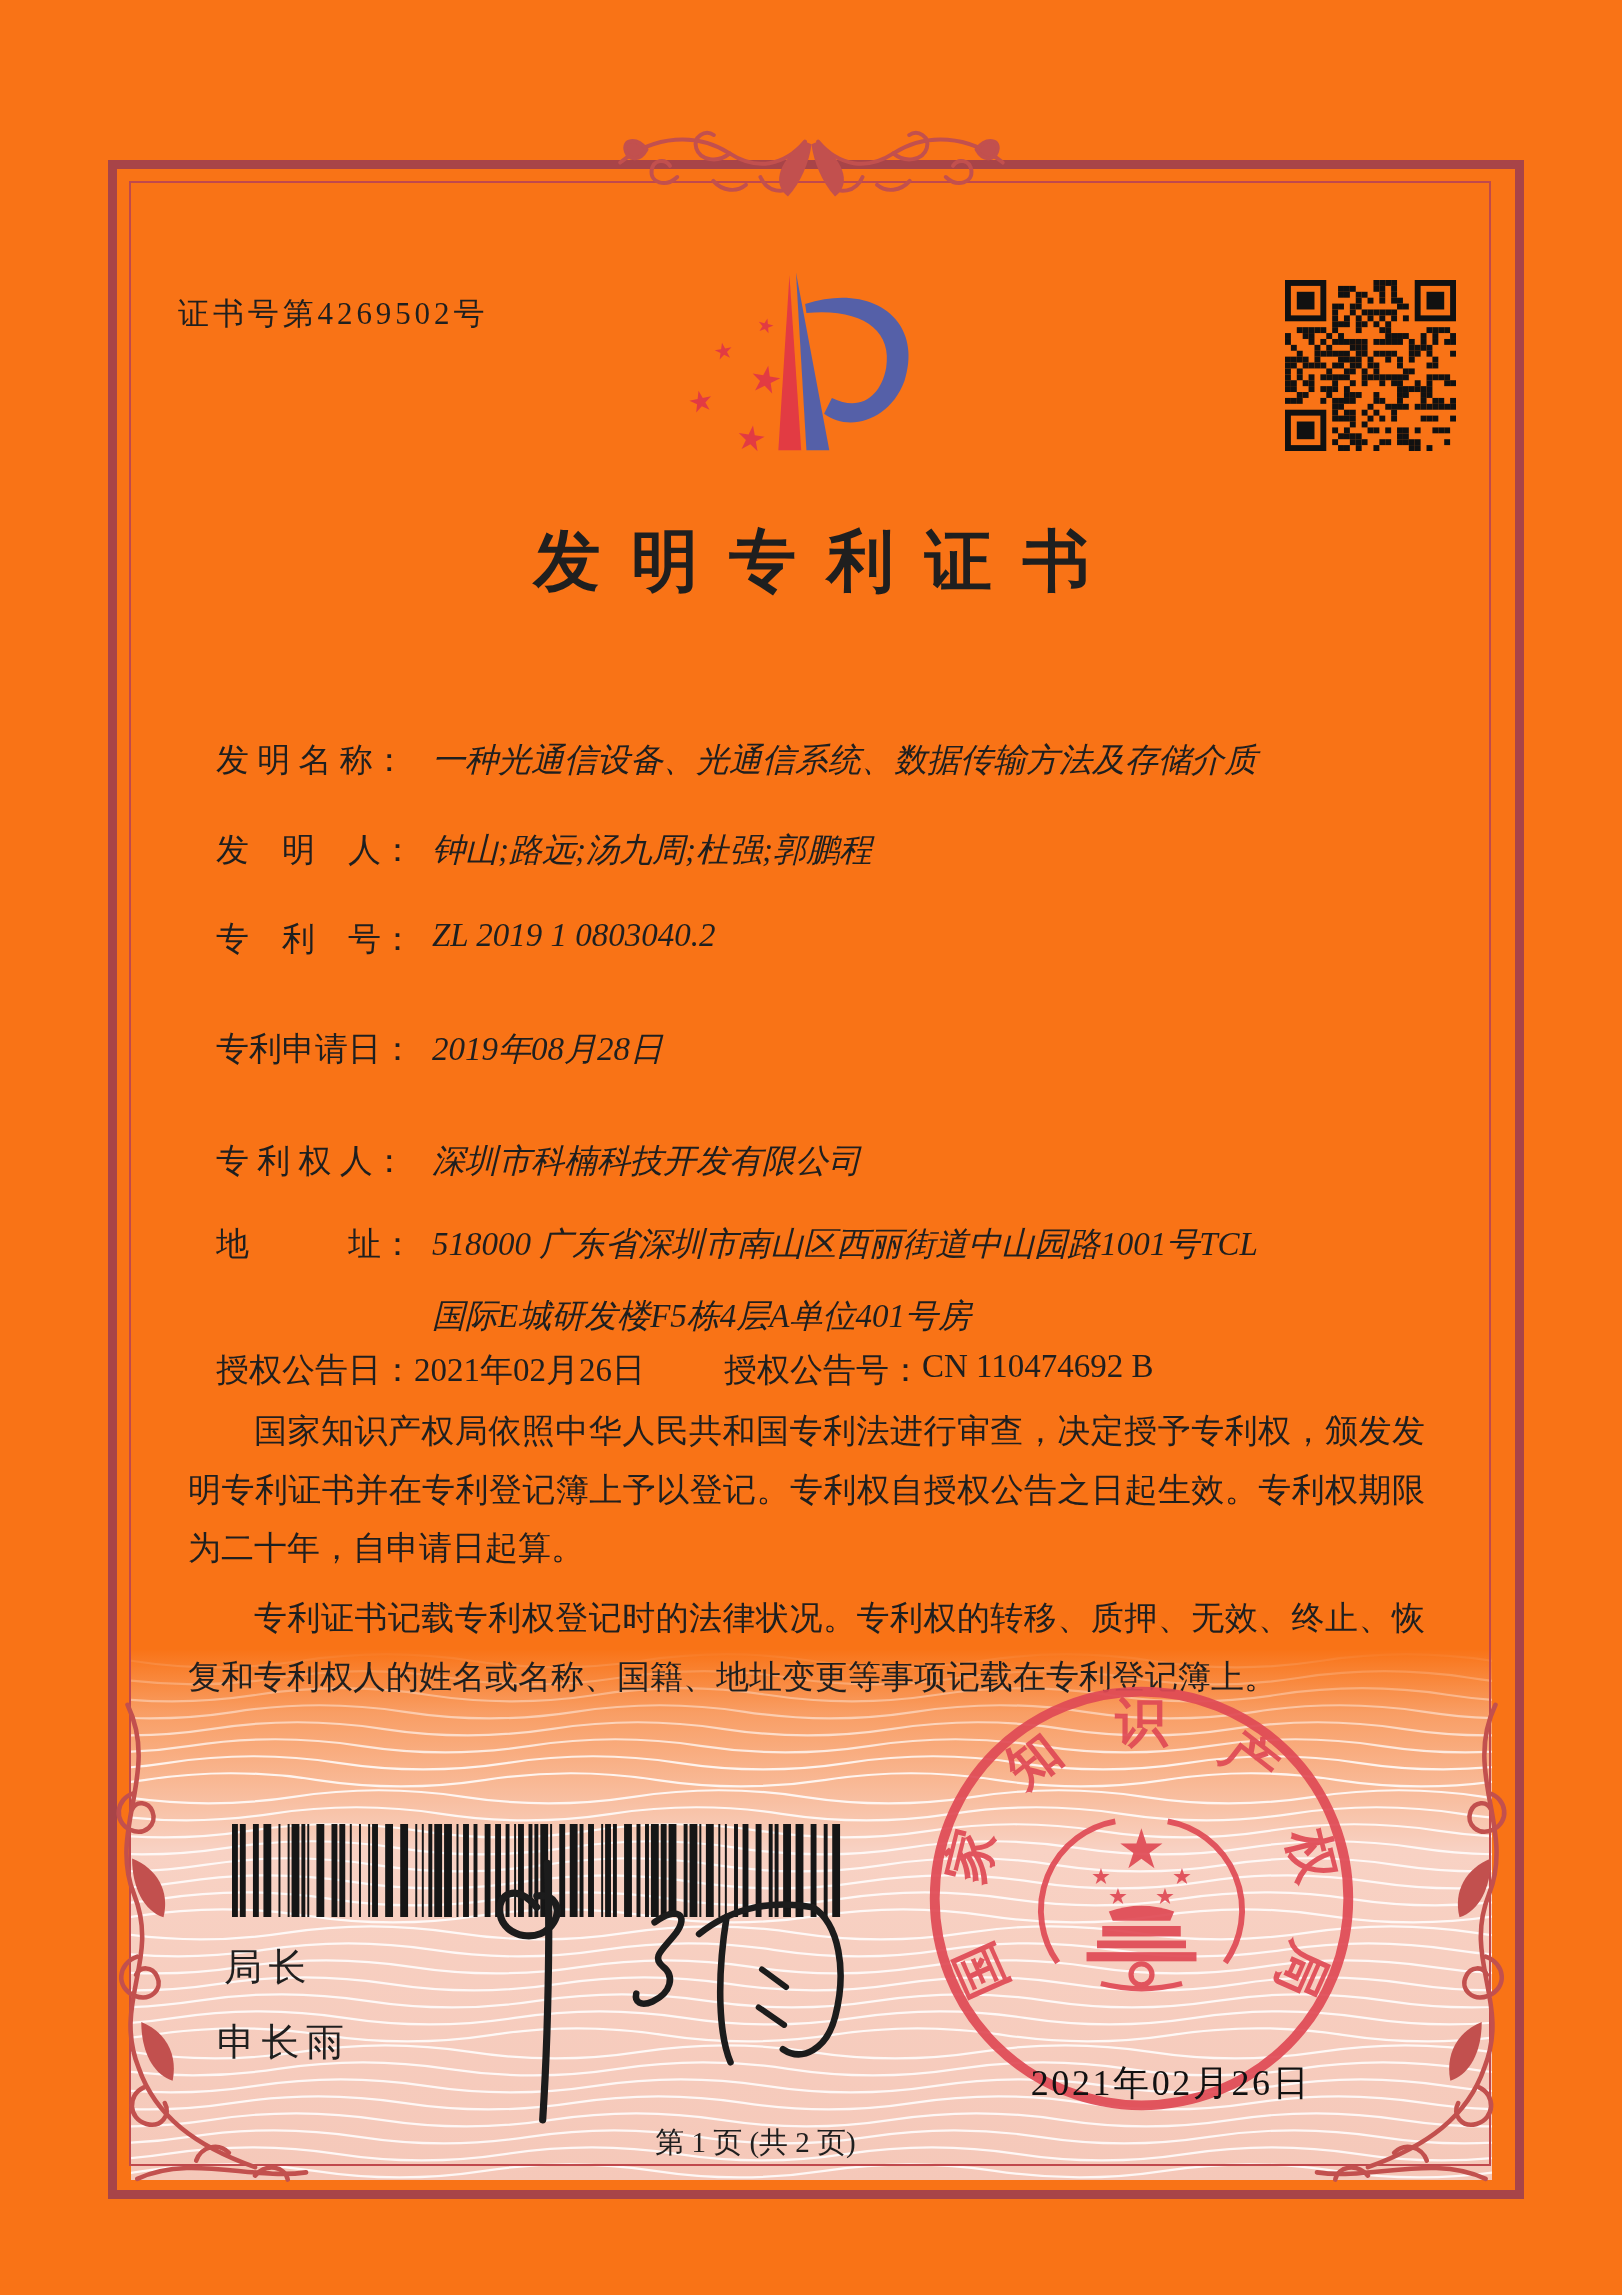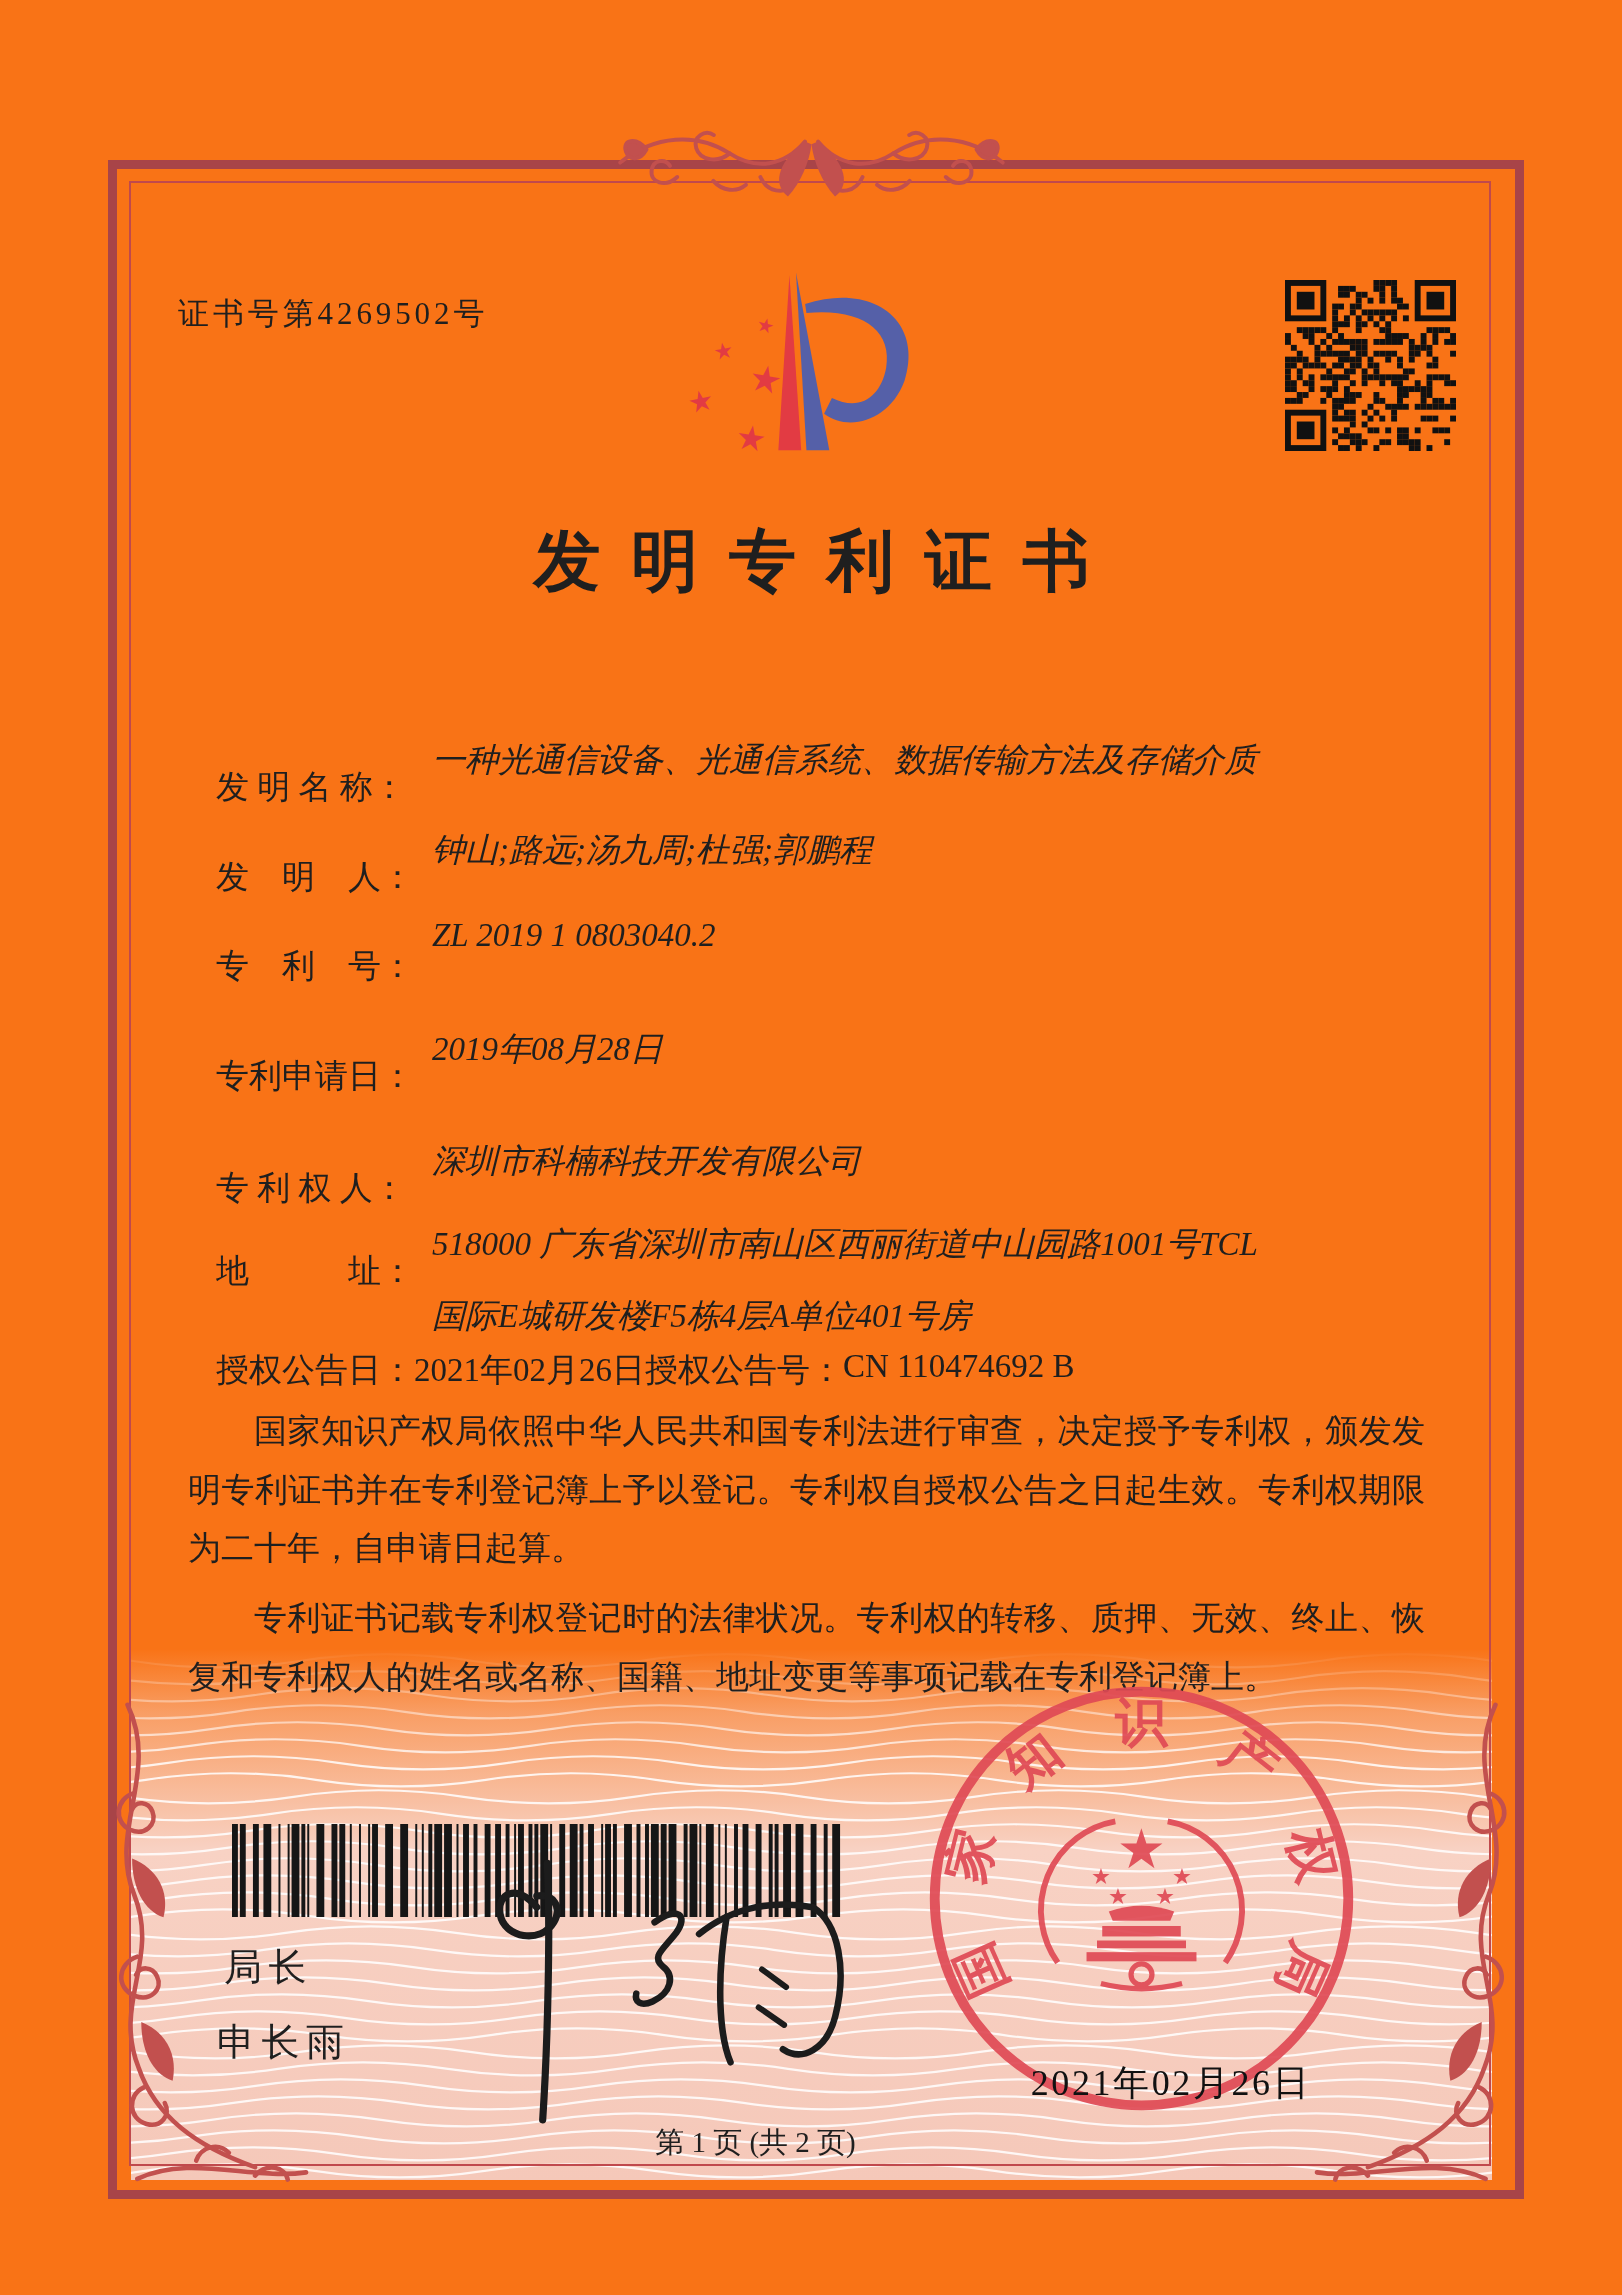--- a/index.html
+++ b/index.html
@@ -12,25 +12,25 @@
         border:2.6px solid #c0494d;z-index:5;pointer-events:none;}
   .ornament{position:absolute;z-index:6;pointer-events:none;}
   
   .cert-no{position:absolute;left:178px;top:293px;font-size:31px;letter-spacing:3.9px;z-index:4;}
   .logo{position:absolute;left:677px;top:270px;width:268px;height:196px;z-index:4;}
   .qr{position:absolute;left:1285px;top:280px;width:171px;height:171px;z-index:4;}
   .title{position:absolute;left:0;top:516px;width:100%;text-align:center;font-size:67px;
         font-weight:700;letter-spacing:.46em;text-indent:.46em;z-index:4;}
   
   .row{position:absolute;left:216px;width:1217px;display:flex;font-size:33px;z-index:4;}
-  .row .lab{flex:0 0 216px;white-space:pre;margin-top:27px;}
+  .row .lab{flex:0 0 216px;white-space:pre;}
   .row .val{flex:1;white-space:nowrap;font-style:italic;}
   .r1{top:738px}.r2{top:828px}.r3{top:917px}.r4{top:1027px}
   .r5{top:1139px}.r6{top:1222px}.r7{top:1294px}.r8{top:1348px}
-  .pair2{}
+  .pair2{margin-left:79px;}
   
   .para{position:absolute;left:188px;width:1237px;font-size:33px;line-height:1.78;
         text-indent:2em;text-align:justify;z-index:4;}
   .p1{top:1402px}.p2{top:1589px}
   
   .panel{position:absolute;left:131px;top:1649px;width:1361px;height:531px;z-index:1;
         background:linear-gradient(180deg,rgba(248,210,196,0) 0%,rgba(248,210,196,.45) 12%,
                    #f8d2c4 38%,#f5c8b9 100%);}
   .panel svg{-webkit-mask-image:linear-gradient(180deg,transparent 0,#000 22%);
         mask-image:linear-gradient(180deg,transparent 0,#000 22%);}

